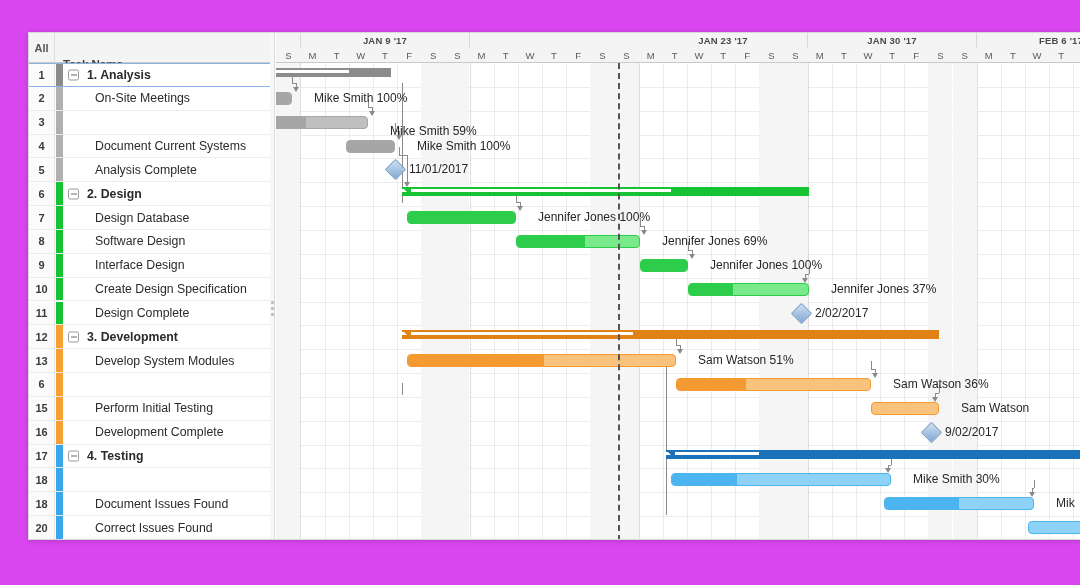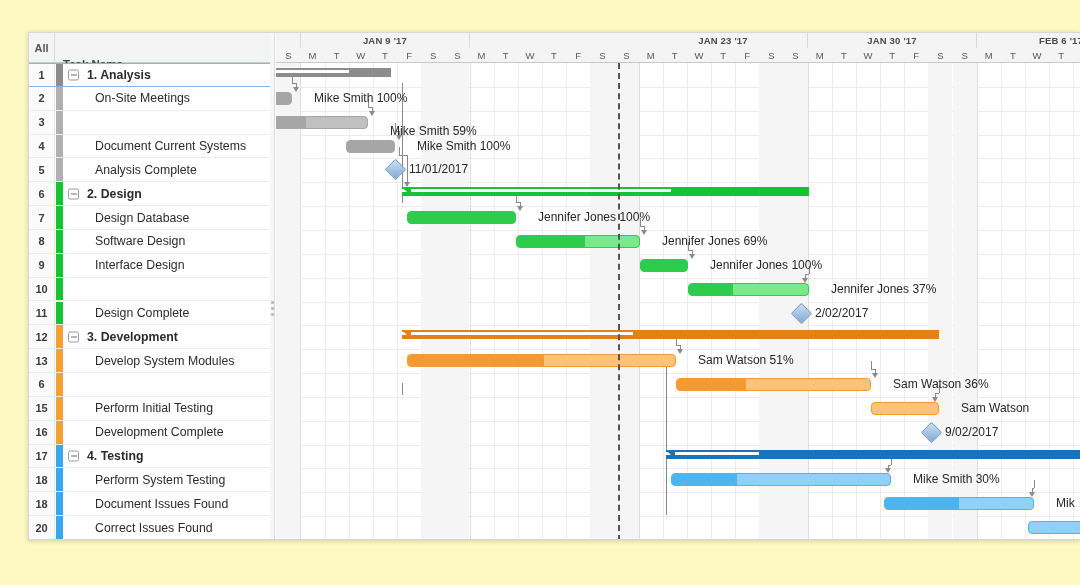--- a/index.html
+++ b/index.html
@@ -6,21 +6,21 @@
   html, body {
     margin: 0; padding: 0;
     width: 1080px; height: 585px;
     background: #ffffff;
     font-family: "Liberation Sans", sans-serif;
     overflow: hidden;
   }
   #app {
     position: relative;
     width: 1080px; height: 585px;
-    background: #fef9c3;
+    background: #d946ef;
   }
 
   
   #frame {
     position: absolute;
     left: 28px; top: 32px;
     width: 1052px; height: 508px;
     background: #ffffff;
     border: 1px solid #d8d8d8;
     border-right: none;
@@ -280,20 +280,21 @@
             <div class="tname">Software Design</div>
           </div>
           <div class="grid-row child" style="top: 220.8px;">
             <div class="rownum">9</div>
             <div class="colorbar" style="background: rgb(22, 196, 51);"></div>
             <div class="tname">Interface Design</div>
           </div>
           <div class="grid-row child" style="top: 244.65px;">
             <div class="rownum">10</div>
             <div class="colorbar" style="background: rgb(22, 196, 51);"></div>
+            <div class="tname">Create Design Specification</div>
           </div>
           <div class="grid-row child" style="top: 268.5px;">
             <div class="rownum">11</div>
             <div class="colorbar" style="background: rgb(22, 196, 51);"></div>
             <div class="tname">Design Complete</div>
           </div>
           <div class="grid-row summary" style="top: 292.35px;">
             <div class="rownum">12</div>
             <div class="colorbar" style="background: rgb(245, 160, 51);"></div>
             <div class="expander"></div>
@@ -320,21 +321,20 @@
           </div>
           <div class="grid-row summary" style="top: 411.6px;">
             <div class="rownum">17</div>
             <div class="colorbar" style="background: rgb(58, 167, 236);"></div>
             <div class="expander"></div>
             <div class="tname">4. Testing</div>
           </div>
           <div class="grid-row child" style="top: 435.45px;">
             <div class="rownum">18</div>
             <div class="colorbar" style="background: rgb(58, 167, 236);"></div>
-            <div class="tname">Perform System Testing</div>
           </div>
           <div class="grid-row child" style="top: 459.3px;">
             <div class="rownum">18</div>
             <div class="colorbar" style="background: rgb(58, 167, 236);"></div>
             <div class="tname">Document Issues Found</div>
           </div>
           <div class="grid-row child" style="top: 483.15px;">
             <div class="rownum">20</div>
             <div class="colorbar" style="background: rgb(58, 167, 236);"></div>
             <div class="tname">Correct Issues Found</div>

